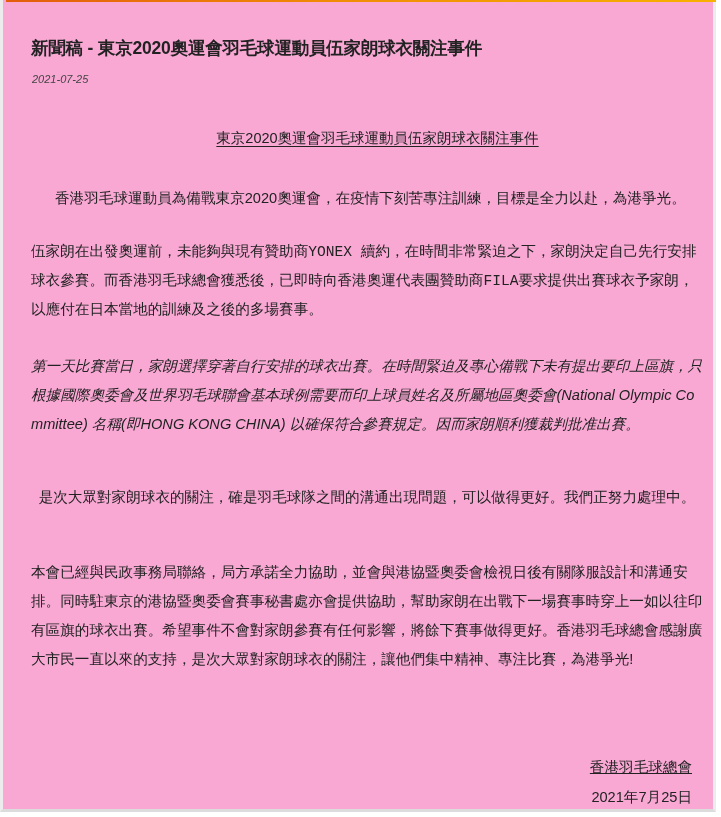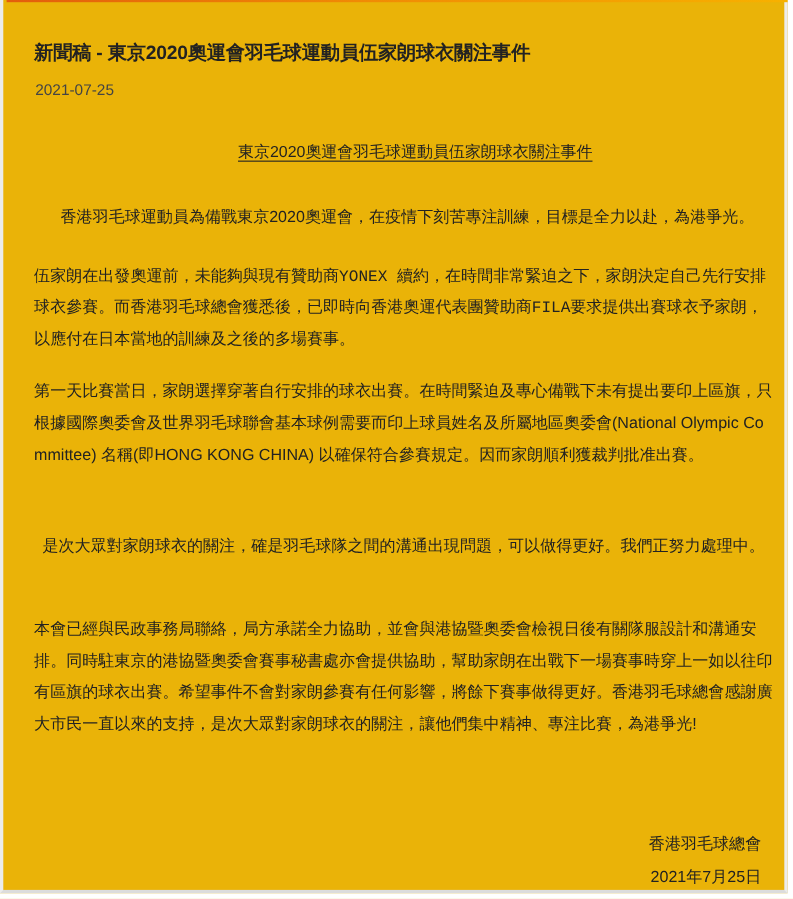--- a/index.html
+++ b/index.html
@@ -14,21 +14,21 @@
     overflow: hidden;
     font-family: "Liberation Sans", "DejaVu Sans", sans-serif;
     color: #222222;
   }
   .page-frame {
     position: absolute;
     left: 0;
     top: 0;
     width: 716px;
     height: 812px;
-    background: #eab308;
+    background: #f9a8d4;
     border-left: 3px solid #ececec;
     border-right: 3px solid #ececec;
     border-bottom: 3px solid #dcdcdc;
     box-sizing: border-box;
   }
   .top-bar {
     position: absolute;
     left: 3px;
     top: 0;
     width: 710px;
@@ -49,21 +49,22 @@
     font-size: 17.5px;
     font-weight: bold;
     letter-spacing: -0.2px;
     color: #222222;
     white-space: nowrap;
   }
   .article-date {
     position: absolute;
     top: 73px;
     left: 1px;
-    font-size: 14px;
+    font-size: 11px;
+    font-style: italic;
     color: #444444;
   }
   .subtitle {
     position: absolute;
     top: 129px;
     left: 0;
     width: 693px;
     text-align: center;
     font-size: 14.5px;
     color: #222222;
@@ -75,32 +76,32 @@
     left: 0;
     width: 672px;
     font-size: 14.6px;
     line-height: 29px;
     color: #222222;
     margin: 0;
     word-break: break-all;
   }
   .p1 { top: 184px; margin-left: 24px; }
   .p2 { top: 238px; font-family: Liberation Mono, monospace; }
-  .p3 { top: 342px; }
+  .p3 { top: 352px; font-style: italic; }
   .p4 { top: 483px; text-align: center; }
   .p5 { top: 558px; }
   .signature {
     position: absolute;
     right: 21px;
     text-align: right;
     font-size: 14.6px;
     color: #222222;
     white-space: nowrap;
   }
-  .sig-org { top: 758px; }
+  .sig-org { top: 758px; text-decoration: underline; }
   .sig-date { top: 788px; }
 </style>
 </head>
 <body>
 
 <div class="page-frame">
   <div class="top-bar"></div>
 
   <div class="content">
     <h1 class="article-title">新聞稿 - 東京2020奧運會羽毛球運動員伍家朗球衣關注事件</h1>

